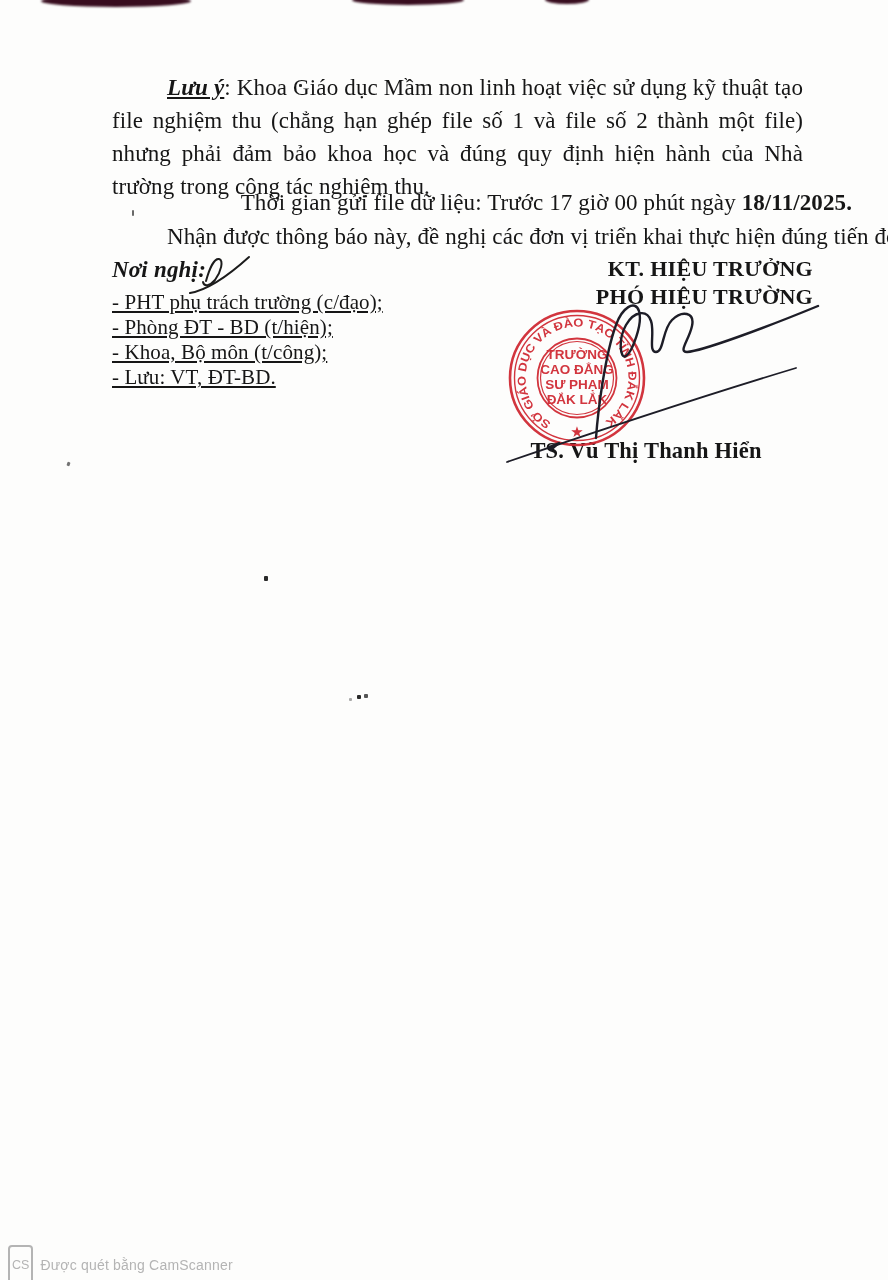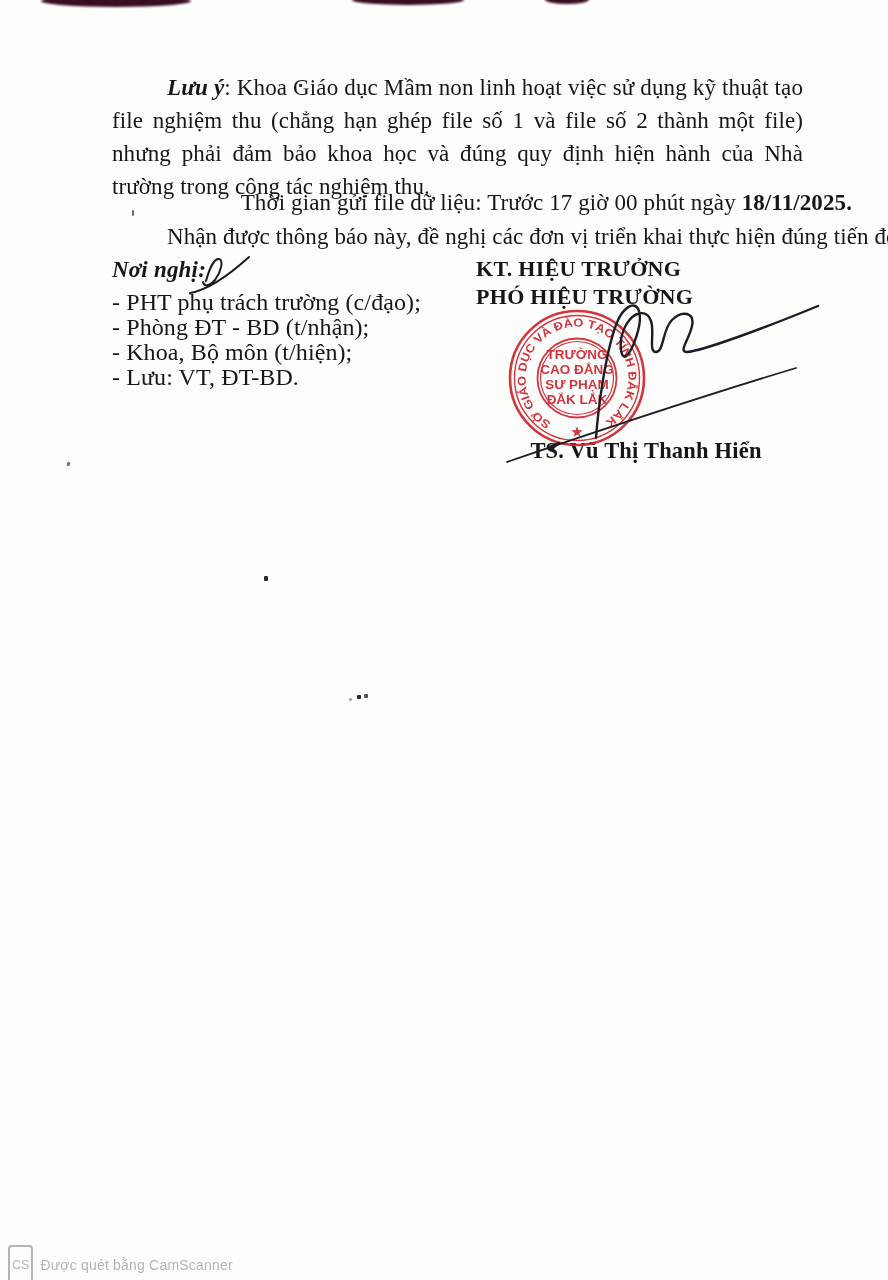--- a/index.html
+++ b/index.html
@@ -22,31 +22,31 @@
 
   
   .para{
     position:absolute;left:112px;width:691px;
     font-size:23px;line-height:33px;
     text-align:justify;
     letter-spacing:.1px;
   }
   .para.single{white-space:nowrap;width:740px;text-align:right;}
   .indent{text-indent:55px;}
-  .lead-bi{font-weight:bold;font-style:italic;}
+  .lead-bi{font-weight:bold;font-style:italic;text-decoration:underline;}
   .bold{font-weight:bold;}
 
   
   .recipients{position:absolute;left:112px;top:257px;}
   .recipients-heading{font-size:23px;font-weight:bold;font-style:italic;letter-spacing:.2px;}
-  .recipient-item{font-size:24px;line-height:25px;letter-spacing:.1px;}
+  .recipient-item{font-size:21px;line-height:25px;letter-spacing:.1px;text-decoration:underline;}
   .recipients-heading{margin-bottom:7px;}
 
   
-  .sign-block{position:absolute;left:476px;top:255px;width:368px;text-align:left;}
+  .sign-block{position:absolute;left:445px;top:255px;width:368px;text-align:right;}
   .sign-title{font-size:22px;font-weight:bold;line-height:28px;letter-spacing:.3px;}
   .signer-name{position:absolute;left:462px;top:438px;width:368px;text-align:center;
     font-size:22.5px;font-weight:bold;letter-spacing:.2px;}
 
   
   .overlay{position:absolute;left:0;top:0;pointer-events:none;}
 
   
   .camscanner{
     position:absolute;left:8px;top:1253px;height:24px;
@@ -87,22 +87,22 @@
     <span>Thời gian gửi file dữ liệu: Trước 17 giờ 00 phút ngày </span><span class="bold">18/11/2025.</span>
   </p>
 
   <p class="para single indent" style="top:220px;margin:0;">
     <span>Nhận được thông báo này, đề nghị các đơn vị triển khai thực hiện đúng tiến độ.</span>
   </p>
 
   <div class="recipients">
     <div class="recipients-heading">Nơi nghị:</div>
     <div class="recipient-item">- PHT phụ trách trường (c/đạo);</div>
-    <div class="recipient-item">- Phòng ĐT - BD (t/nhận);</div>
-    <div class="recipient-item">- Khoa, Bộ môn (t/hiện);</div>
+    <div class="recipient-item">- Phòng ĐT - BD (t/hiện);</div>
+    <div class="recipient-item">- Khoa, Bộ môn (t/công);</div>
     <div class="recipient-item">- Lưu: VT, ĐT-BD.</div>
   </div>
 
   <div class="sign-block">
     <div class="sign-title">KT. HIỆU TRƯỞNG</div>
     <div class="sign-title">PHÓ HIỆU TRƯỜNG</div>
   </div>
   <div class="signer-name">TS. Vũ Thị Thanh Hiển</div>
 
   <svg class="overlay" width="888" height="1280" viewBox="0 0 888 1280">

